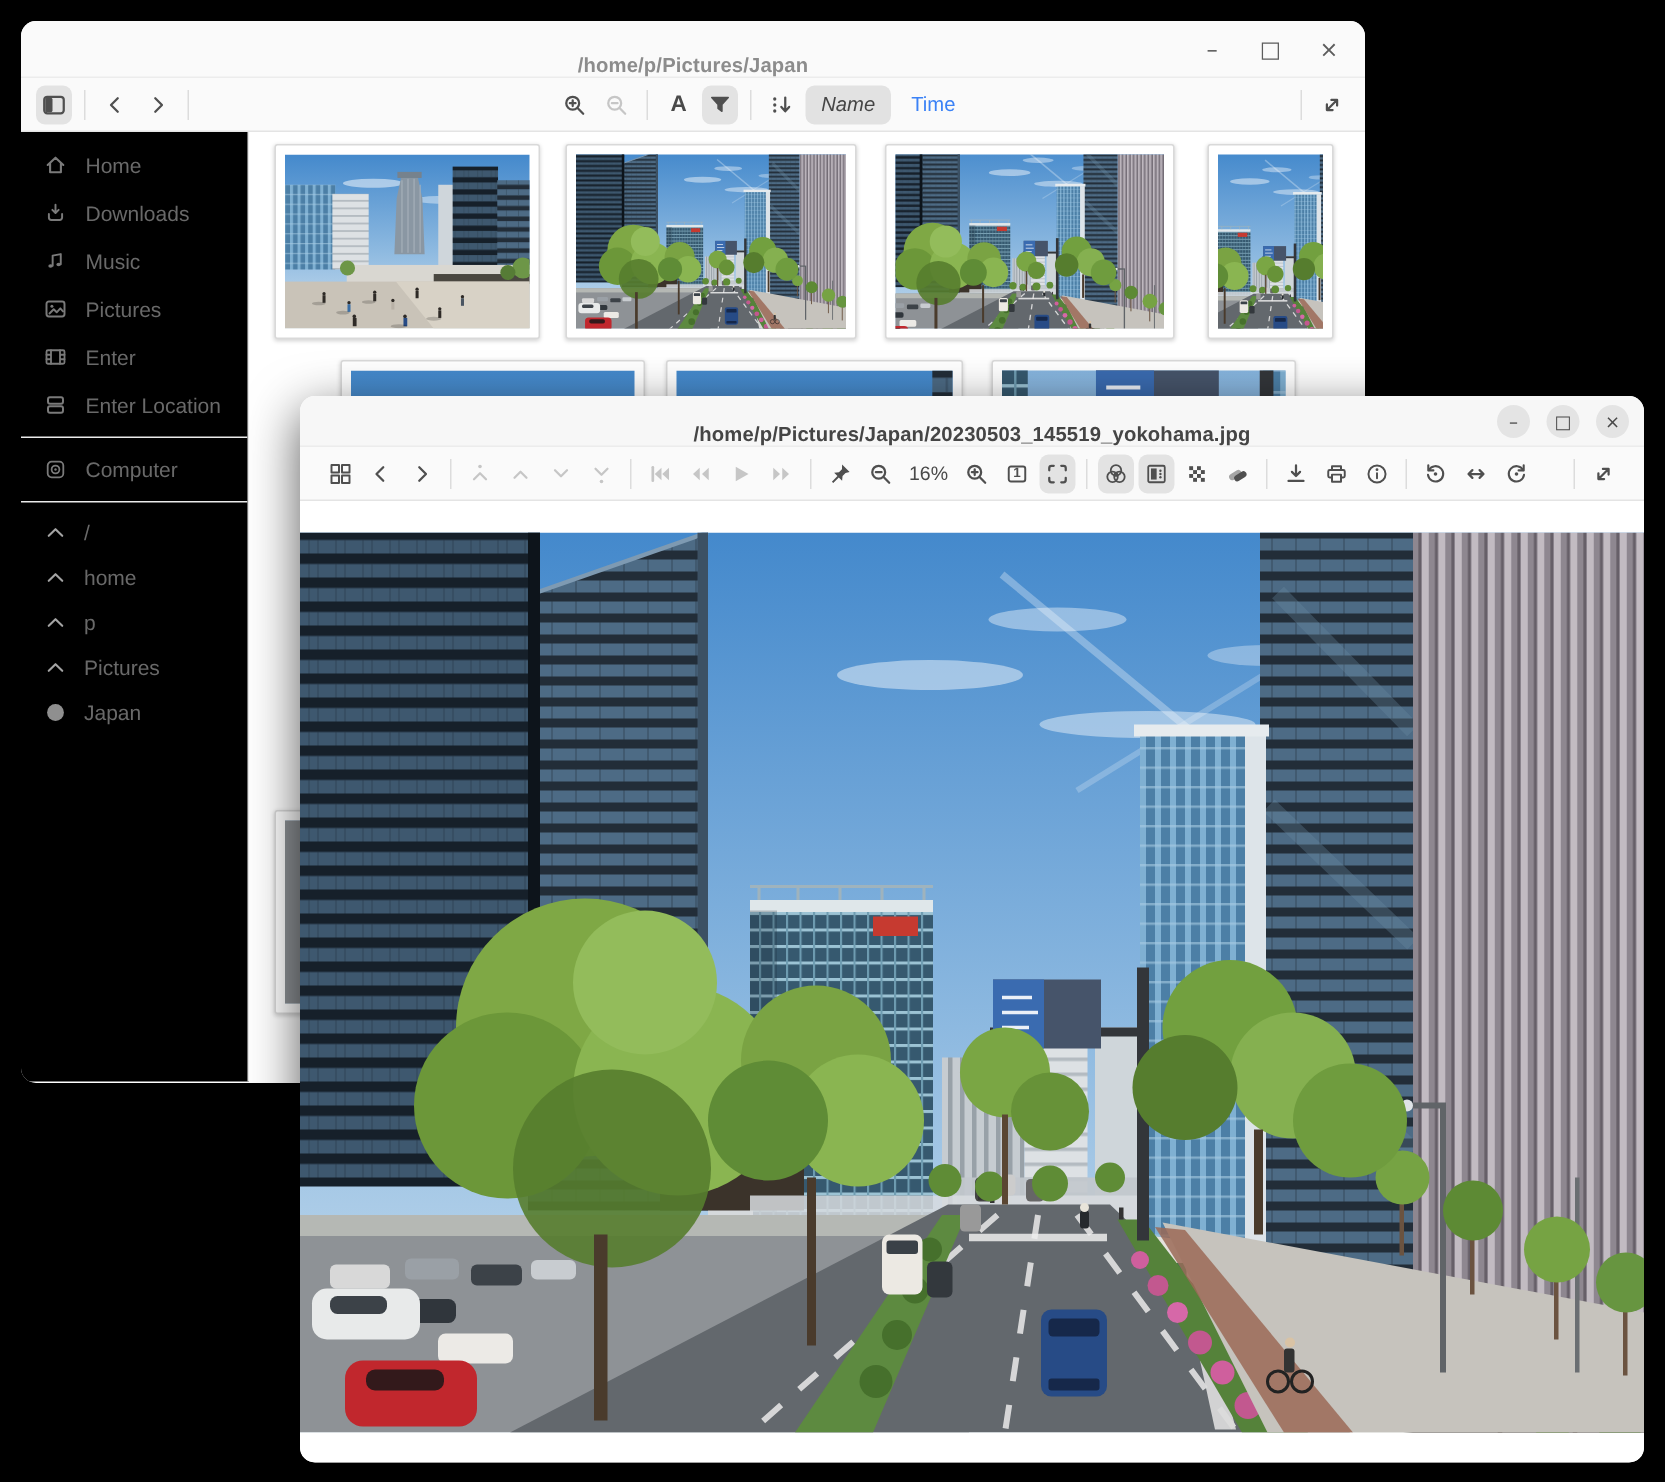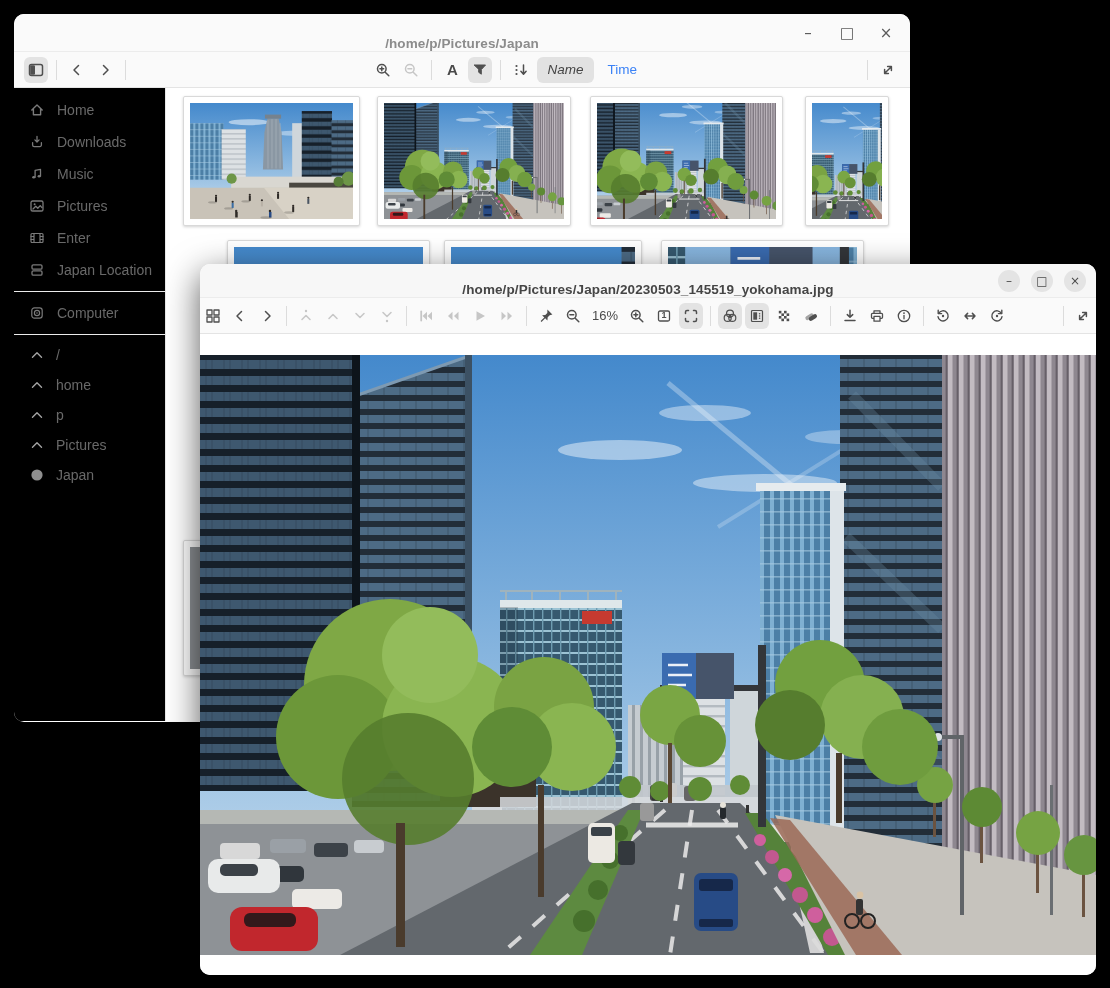--- a/index.html
+++ b/index.html
@@ -26,21 +26,21 @@
   .win-controls { position:absolute; right:10px; top:0; bottom:0; display:flex; align-items:center; gap:11px; }
   .win-btn { width:28px; height:28px; display:flex; align-items:center; justify-content:center;
     font-size:15px; color:#5c5c5c; background:transparent; border:none; cursor:default;
     font-family:"DejaVu Sans",sans-serif; }
   #viewer-window .win-btn { width:22px; height:22px; border-radius:50%; background:#e4e4e4;
     font-size:12px; color:#4a4a4a; }
 
   
   .toolbar { display:flex; align-items:center; background:#fafafa; border-bottom:1px solid #e4e4e4; }
   #fm-window .toolbar { height:36px; padding:0 10px; gap:4px; }
-  #viewer-window .toolbar { height:36px; padding:0 1px; gap:3px; background:#fafafa;justify-content:center; }
+  #viewer-window .toolbar { height:36px; padding:0 15px; gap:3px; background:#fafafa;justify-content:center; }
   .tbtn { min-width:24px; height:26px; display:flex; align-items:center; justify-content:center;
     border:none; background:transparent; border-radius:6px; color:#4f4f4f; padding:0 3px; position:relative; }
   .tbtn.pressed { background:#e3e3e3; }
   .tbtn.disabled { color:#c6c6c6; }
   .tbtn svg { display:block; }
   .tsep { width:1px; height:20px; background:#dcdcdc; margin:0 4px; flex:0 0 1px; }
   .tspacer { flex:1 1 auto; }
   .tgap { flex:0 0 208px; }
   .zoom-label { font-size:13px; color:#4a4a4a; padding:0 4px; white-space:nowrap; }
   .toggle-pill { height:26px; padding:0 10px; display:flex; align-items:center; font-size:13.5px;
@@ -502,21 +502,21 @@
           </span>
           <span>Enter</span>
         </div>
       <div class="side-item">
           <span class="icn">
             <svg width="16" height="16" viewBox="0 0 16 16" fill="none" stroke="currentColor" stroke-width="1.3" stroke-linecap="round" stroke-linejoin="round">
               <rect x="3" y="2.8" width="10" height="4.4" rx="1.3"></rect>
               <rect x="3" y="8.8" width="10" height="4.4" rx="1.3"></rect>
             </svg>
           </span>
-          <span>Japan Location</span>
+          <span>Enter Location</span>
         </div>
       <div class="side-sep"></div>
       <div class="side-item">
           <span class="icn">
             <svg width="16" height="16" viewBox="0 0 16 16" fill="none" stroke="currentColor" stroke-width="1.2" stroke-linecap="round" stroke-linejoin="round">
               <rect x="2.8" y="2.8" width="10.4" height="10.4" rx="2.6"></rect>
               <circle cx="8" cy="8" r="2.6"></circle>
               <circle cx="8" cy="8" r=".8" fill="currentColor" stroke="none"></circle>
             </svg>
           </span>

